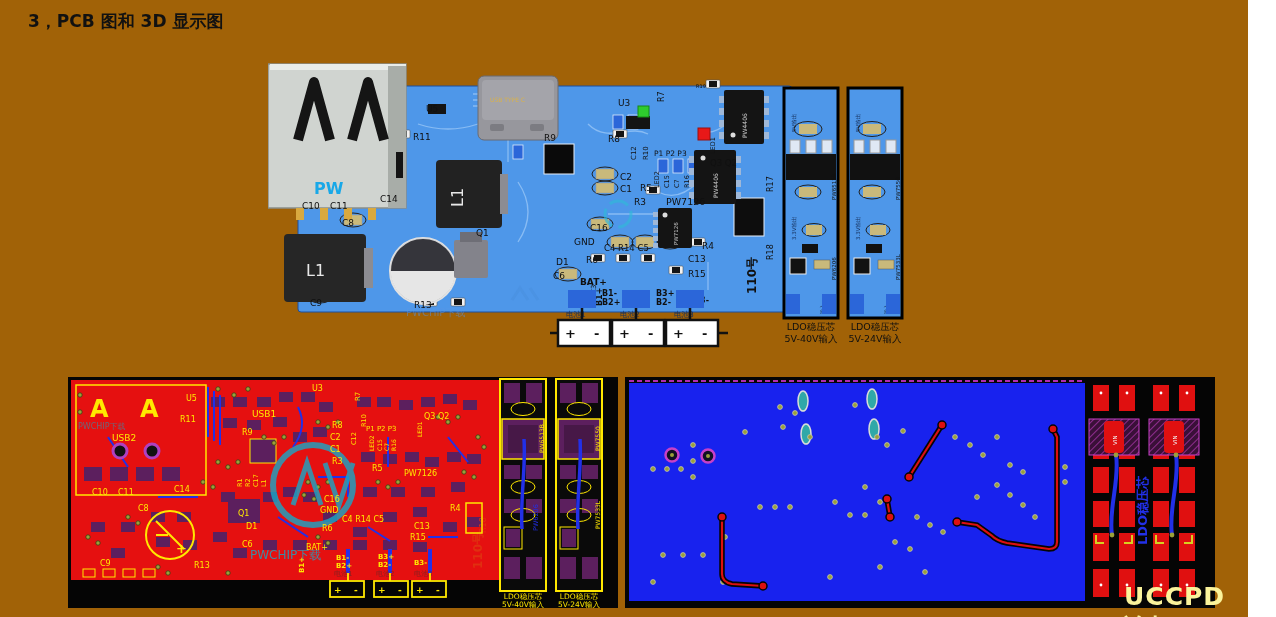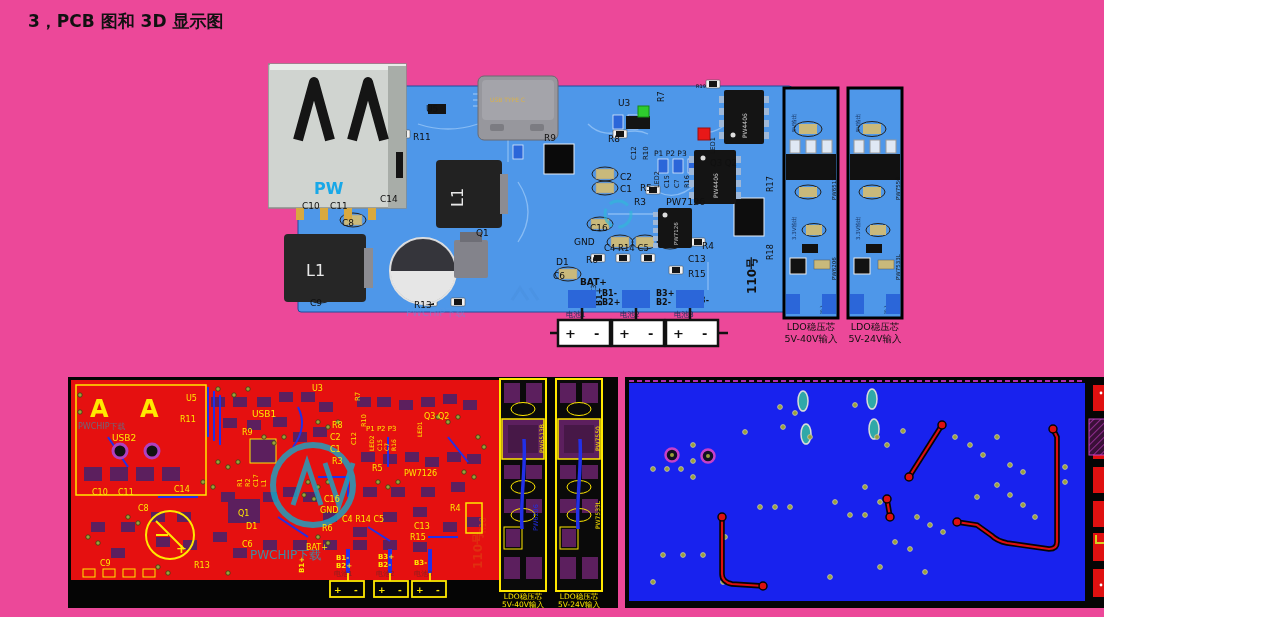--- a/index.html
+++ b/index.html
@@ -1,16 +1,16 @@
 <!DOCTYPE html>
 <html><head>
 <meta charset="utf-8">
 <style>
   html,body{margin:0;padding:0;background:#fff;}
-  .page{position:relative;width:1104px;height:617px;background:#ec4899;overflow:hidden;
+  .page{position:relative;width:1248px;height:617px;background:#a16207;overflow:hidden;
         font-family:"DejaVu Sans","Liberation Sans",sans-serif;}
   .title{position:absolute;left:28px;top:10px;font-size:17px;font-weight:bold;color:#111;
          font-family:"DejaVu Sans","Liberation Sans",sans-serif;}
   .panel{position:absolute;}
   .p3d{left:268px;top:62px;width:672px;height:286px;}
   .ptl{left:68px;top:377px;width:550px;height:231px;}
   .pbl{left:625px;top:377px;width:590px;height:231px;}
   .wm{position:absolute;left:1124px;top:582px;font-size:25px;font-weight:bold;color:#FBF39B;
       letter-spacing:1px;z-index:10;}
   svg{font-family:"DejaVu Sans","Liberation Sans",sans-serif;}

